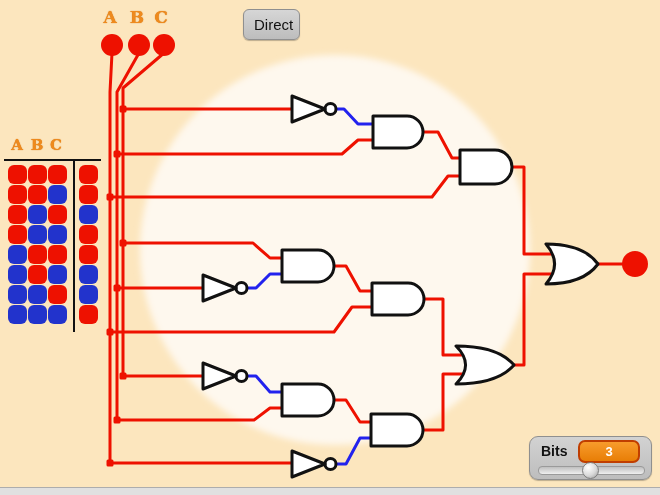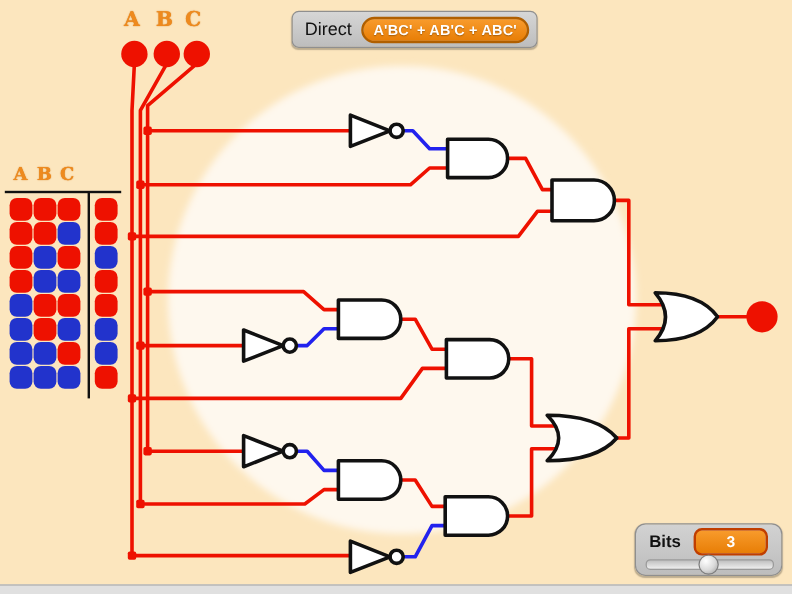--- a/index.html
+++ b/index.html
@@ -127,21 +127,20 @@
     </svg>
 
   <div id="top-labels">
       <span class="lab top" style="left: 110px; top: 7px;">A</span>
       <span class="lab top" style="left: 137px; top: 7px;">B</span>
       <span class="lab top" style="left: 161px; top: 7px;">C</span>
     </div>
 
   <div class="direct-block">
     <span class="direct-label">Direct</span>
-    <span class="expr-pill">A'BC' + AB'C + ABC'</span>
   </div>
 
   <div id="truth-table">
       <span class="lab tbl" style="left: 17px; top: 136px;">A</span>
       <span class="lab tbl" style="left: 37px; top: 136px;">B</span>
       <span class="lab tbl" style="left: 56px; top: 136px;">C</span>
       <div class="tt-line" style="left: 4px; top: 159px; width: 97px; height: 2px;"></div>
       <div class="tt-line" style="left: 73px; top: 160px; width: 2px; height: 172px;"></div>
       <div class="tt-dot" style="left: 7.5px; top: 164.5px; background: rgb(238, 17, 0);"></div>
       <div class="tt-dot" style="left: 27.5px; top: 164.5px; background: rgb(238, 17, 0);"></div>

